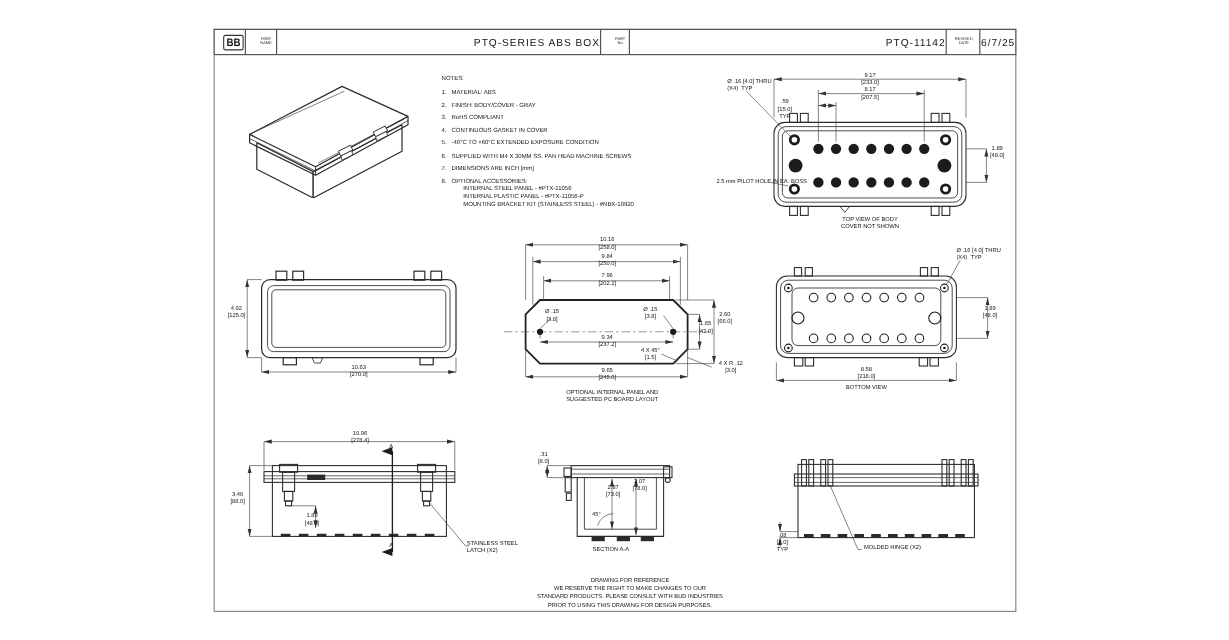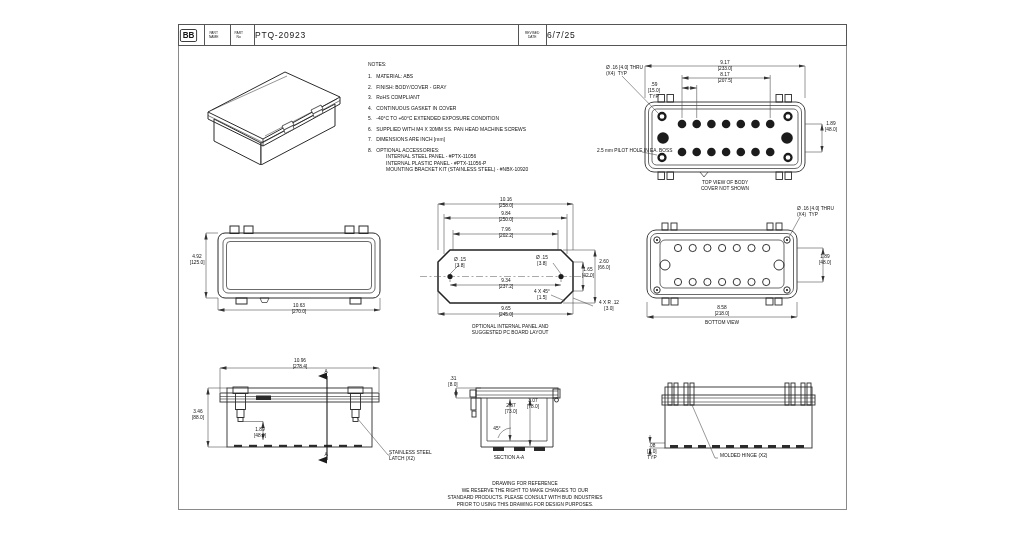--- a/index.html
+++ b/index.html
@@ -2,21 +2,21 @@
 <html><head>
 <meta charset="utf-8">
 <style>
   html,body{margin:0;padding:0;background:#fff;}
   .page{position:relative;width:1024px;height:533px;background:#fff;overflow:hidden;
         font-family:"Liberation Sans", sans-serif;color:#161616;}
   .sheet-border{position:absolute;left:178px;top:24px;width:669px;height:486px;
         border:1px solid #8a8a8a;box-sizing:border-box;}
   .titlebar{position:absolute;left:178px;top:24px;width:669px;height:22px;display:flex;
         border:1px solid #555;box-sizing:border-box;background:#fff;}
-  .tcell{border-right:1px solid #555;display:flex;align-items:center;justify-content:flex-start;
+  .tcell{border-right:1px solid #555;display:flex;align-items:center;justify-content:flex-end;
         box-sizing:border-box;height:100%;}
   .tcell:last-child{border-right:none;}
   .logo-box{font-weight:bold;font-size:9px;letter-spacing:0px;border:1px solid #333;
         border-radius:2px;padding:0 2px;line-height:11px;transform:scaleX(.9);}
   .tinylbl{font-size:6px;line-height:1.1;text-align:center;white-space:pre;transform:scale(.55);
         transform-origin:50% 50%;color:#222;}
   .tname{font-size:8.5px;letter-spacing:.8px;}
   .lbl{position:absolute;white-space:pre;color:#141414;}
   .t5c{font-size:8px;line-height:1.25;text-align:center;transform:scale(.6);transform-origin:50% 0;}
   .t5l{font-size:8px;line-height:1.25;text-align:left;transform:scale(.6);transform-origin:0 0;}
@@ -32,26 +32,29 @@
   <div class="sheet-border"></div>
 
   <div class="titlebar">
     <div class="tcell" style="width:26px">
       <span class="logo-box">BB</span>
     </div>
     <div class="tcell" style="width:26px">
       <span class="tinylbl">PART
 NAME</span>
     </div>
+    <div class="tcell tname" style="width:270px">
+      <span>PTQ-SERIES ABS BOX</span>
+    </div>
     <div class="tcell" style="width:24px">
       <span class="tinylbl">PART
 No</span>
     </div>
     <div class="tcell tname" style="width:264px">
-      <span>PTQ-20923</span>
+      <span>PTQ-11142</span>
     </div>
     <div class="tcell" style="width:28px">
       <span class="tinylbl">REVISED
 DATE</span>
     </div>
     <div class="tcell tname" style="flex:1">
       <span>6/7/25</span>
     </div>
   </div>
 

